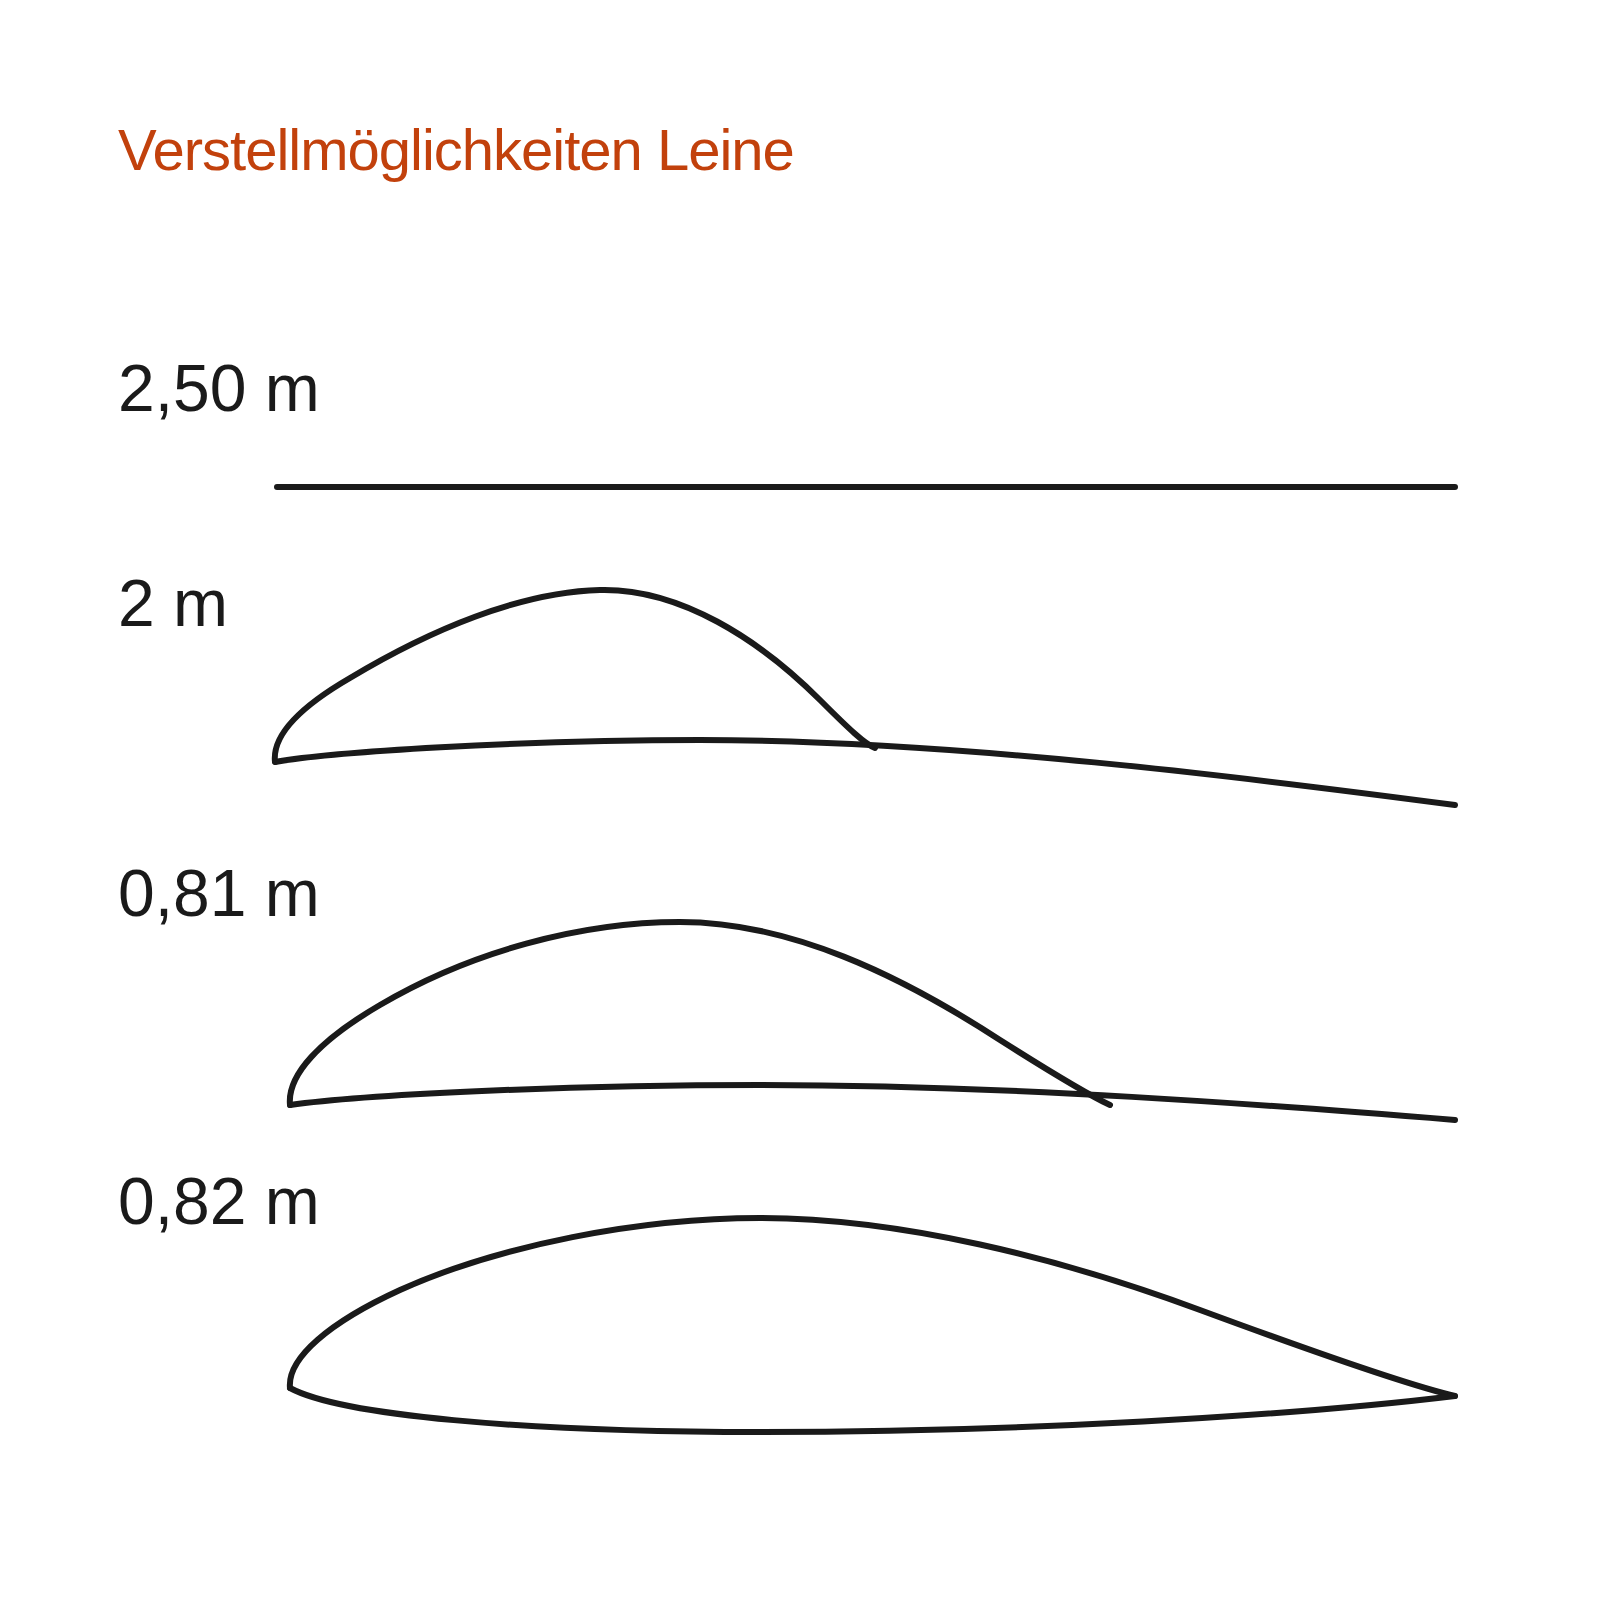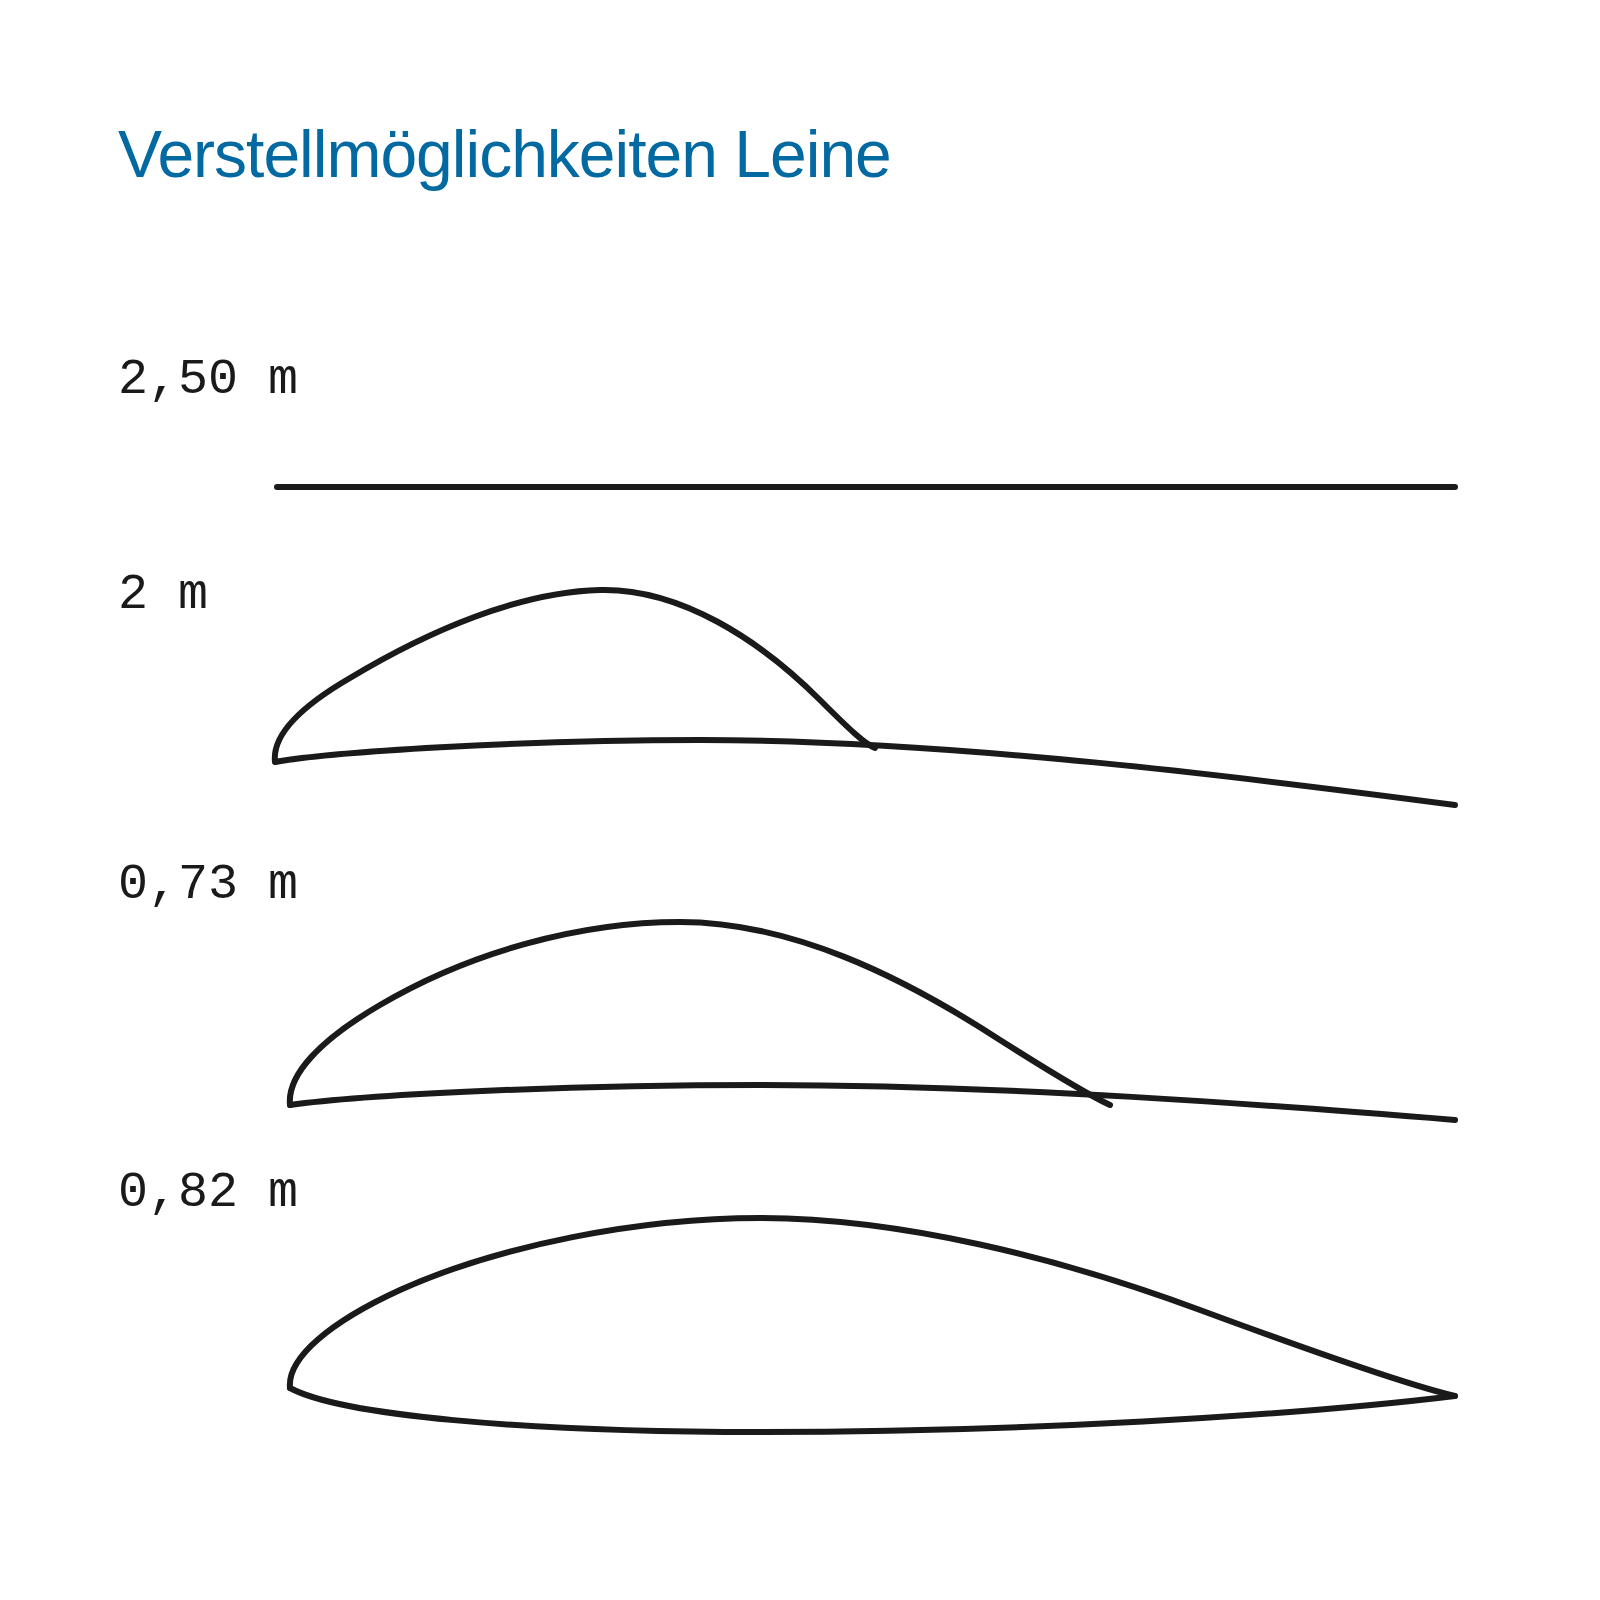--- a/index.html
+++ b/index.html
@@ -16,36 +16,35 @@
   .page {
     position: relative;
     width: 1600px;
     height: 1600px;
     background: #ffffff;
   }
   .title {
     position: absolute;
     left: 118px;
     top: 120px;
-    font-size: 66px;
+    font-size: 58px;
     line-height: 1.05;
     font-weight: 400;
-    color: #0369a1;
+    color: #c2410c;
     letter-spacing: -1px;
     white-space: nowrap;
   }
   .label {
     position: absolute;
-    font-size: 50px;
+    font-size: 66px;
     line-height: 1;
     font-weight: 400;
     color: #1a1a1a;
     letter-spacing: 0px;
     white-space: nowrap;
-    font-family: Liberation Mono, monospace;
   }
   .label-1 { left: 118px; top: 355px; }
   .label-2 { left: 118px; top: 570px; }
   .label-3 { left: 118px; top: 860px; }
   .label-4 { left: 118px; top: 1168px; }
 
   .diagram {
     position: absolute;
     left: 0;
     top: 0;
@@ -55,21 +54,21 @@
 </style>
 </head>
 <body>
 
 <div class="page">
 
   <div class="title">Verstellmöglichkeiten Leine</div>
 
   <div class="label label-1">2,50 m</div>
   <div class="label label-2">2 m</div>
-  <div class="label label-3">0,73 m</div>
+  <div class="label label-3">0,81 m</div>
   <div class="label label-4">0,82 m</div>
 
   <svg class="diagram" viewBox="0 0 1600 1600" xmlns="http://www.w3.org/2000/svg">
     <g fill="none" stroke="#1a1a1a" stroke-width="6" stroke-linecap="round" stroke-linejoin="round">
 
       <path d="M 277 487 L 1455 487"></path>
 
       <path d="M 275 762
                C 272 735, 300 707, 350 678
                C 430 630, 520 592, 600 590

